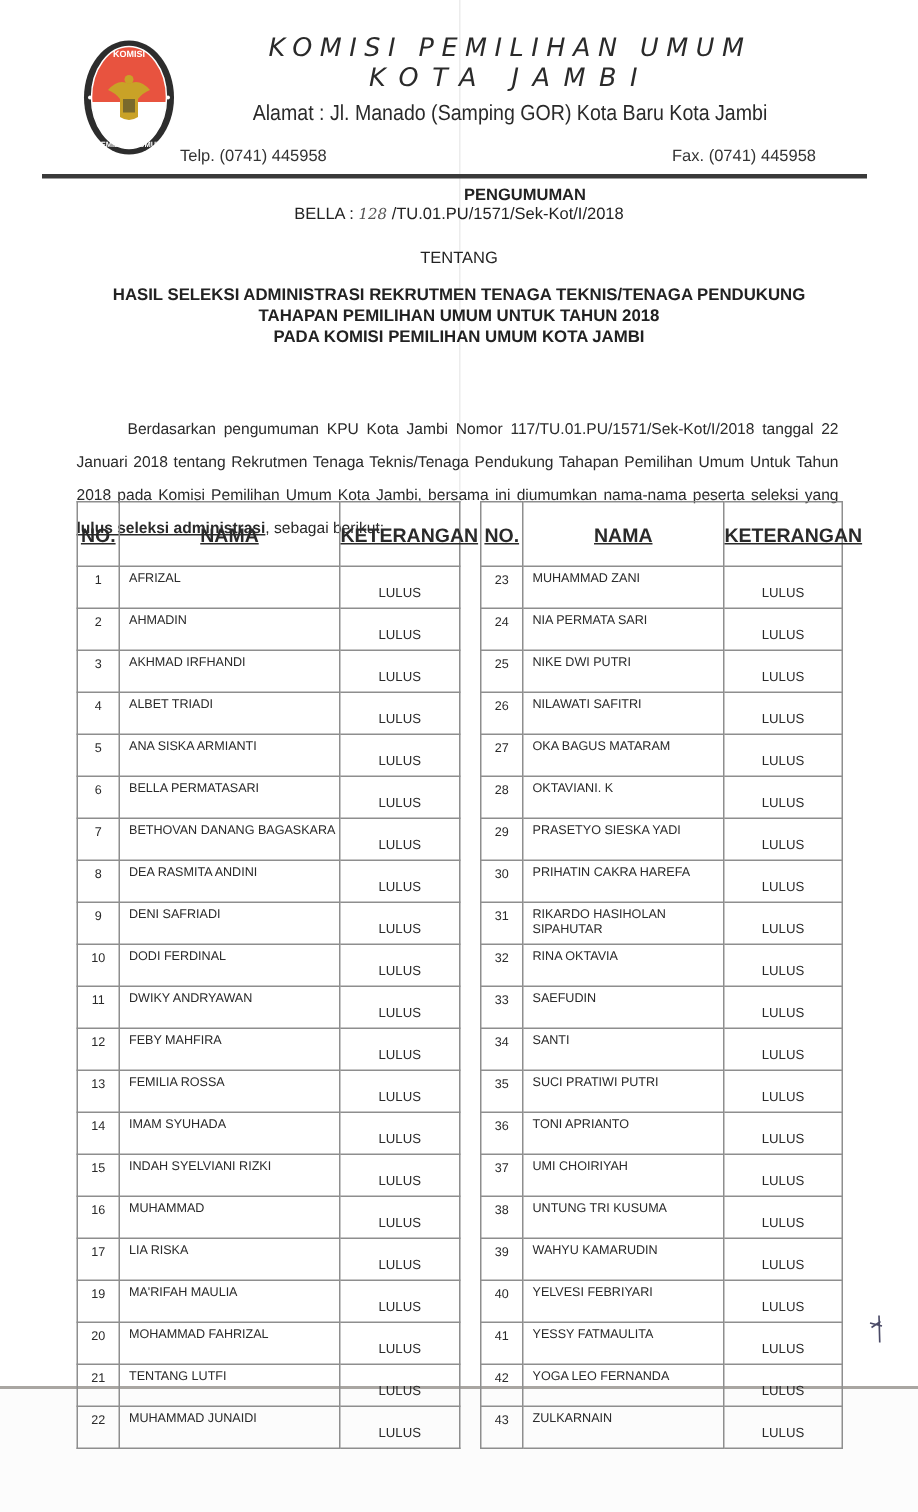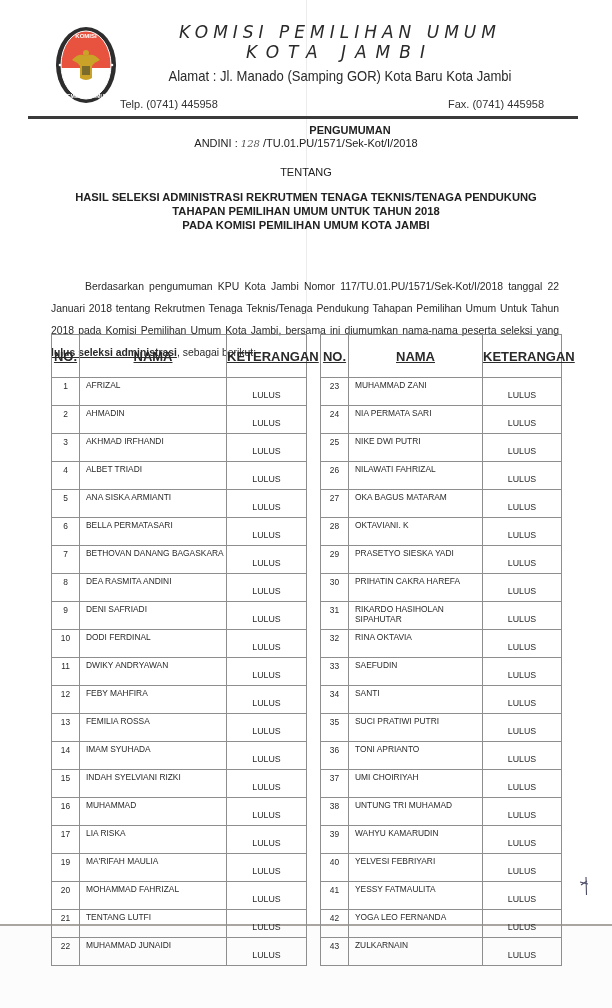--- a/index.html
+++ b/index.html
@@ -98,21 +98,21 @@
 
   <div class="kop-title l1">KOMISI PEMILIHAN UMUM</div>
   <div class="kop-title l2">KOTA JAMBI</div>
   <div class="kop-addr">Alamat : Jl. Manado (Samping GOR) Kota Baru Kota Jambi</div>
   <div class="kop-tel">Telp. (0741) 445958</div>
   <div class="kop-fax">Fax. (0741) 445958</div>
   <div class="kop-rule"></div>
 
   <div class="c h-peng">PENGUMUMAN</div>
   <div class="c h-nomor">
-    <span>ANDINI : </span><span class="hand">128</span><span> /TU.01.PU/1571/Sek-Kot/I/2018</span>
+    <span>BELLA : </span><span class="hand">128</span><span> /TU.01.PU/1571/Sek-Kot/I/2018</span>
   </div>
   <div class="c h-tentang">TENTANG</div>
   <div class="c h-title h-t1">HASIL SELEKSI ADMINISTRASI REKRUTMEN TENAGA TEKNIS/TENAGA PENDUKUNG</div>
   <div class="c h-title h-t2">TAHAPAN PEMILIHAN UMUM UNTUK TAHUN 2018</div>
   <div class="c h-title h-t3">PADA KOMISI PEMILIHAN UMUM KOTA JAMBI</div>
 
   <div class="para"><span class="indent"></span><span>Berdasarkan pengumuman KPU Kota Jambi Nomor 117/TU.01.PU/1571/Sek-Kot/I/2018 tanggal 22 Januari 2018 tentang Rekrutmen Tenaga Teknis/Tenaga Pendukung Tahapan Pemilihan Umum Untuk Tahun 2018 pada Komisi Pemilihan Umum Kota Jambi, bersama ini diumumkan nama-nama peserta seleksi yang </span><u>lulus seleksi administrasi</u><span>, sebagai berikut:</span></div>
 
   <table class="t" id="tbl-left">
     <colgroup>
@@ -260,21 +260,21 @@
           <td class="nm">NIA PERMATA SARI</td>
           <td class="kt">LULUS</td>
         </tr>
         <tr>
           <td class="no">25</td>
           <td class="nm">NIKE DWI PUTRI</td>
           <td class="kt">LULUS</td>
         </tr>
         <tr>
           <td class="no">26</td>
-          <td class="nm">NILAWATI FAHRIZAL</td>
+          <td class="nm">NILAWATI SAFITRI</td>
           <td class="kt">LULUS</td>
         </tr>
         <tr>
           <td class="no">27</td>
           <td class="nm">OKA BAGUS MATARAM</td>
           <td class="kt">LULUS</td>
         </tr>
         <tr>
           <td class="no">28</td>
           <td class="nm">OKTAVIANI. K</td>
@@ -320,21 +320,21 @@
           <td class="nm">TONI APRIANTO</td>
           <td class="kt">LULUS</td>
         </tr>
         <tr>
           <td class="no">37</td>
           <td class="nm">UMI CHOIRIYAH</td>
           <td class="kt">LULUS</td>
         </tr>
         <tr>
           <td class="no">38</td>
-          <td class="nm">UNTUNG TRI MUHAMAD</td>
+          <td class="nm">UNTUNG TRI KUSUMA</td>
           <td class="kt">LULUS</td>
         </tr>
         <tr>
           <td class="no">39</td>
           <td class="nm">WAHYU KAMARUDIN</td>
           <td class="kt">LULUS</td>
         </tr>
         <tr>
           <td class="no">40</td>
           <td class="nm">YELVESI FEBRIYARI</td>

